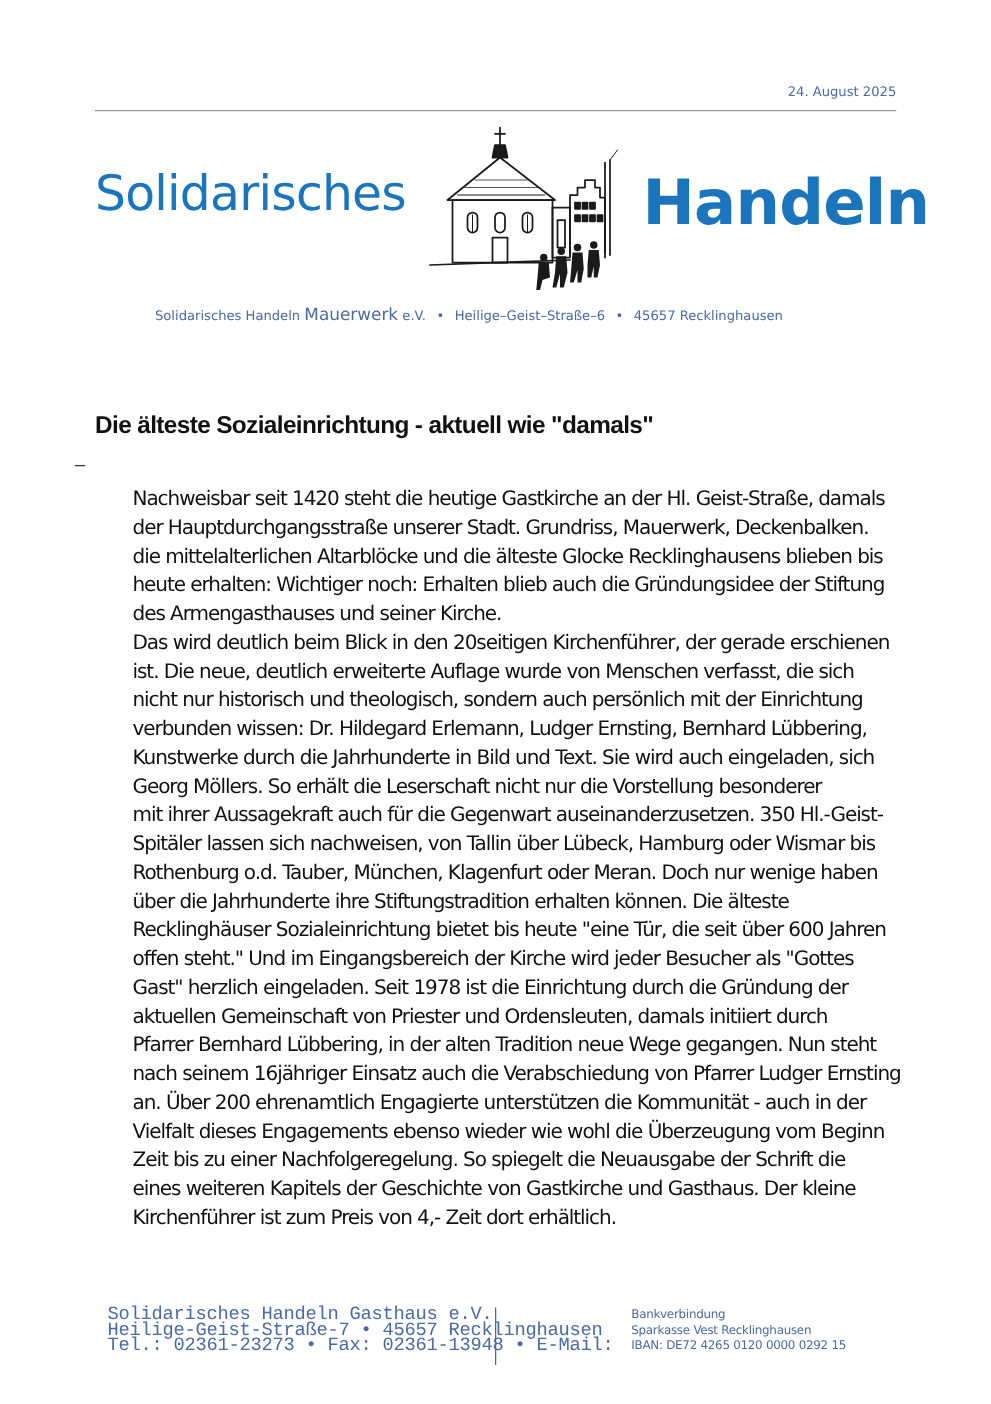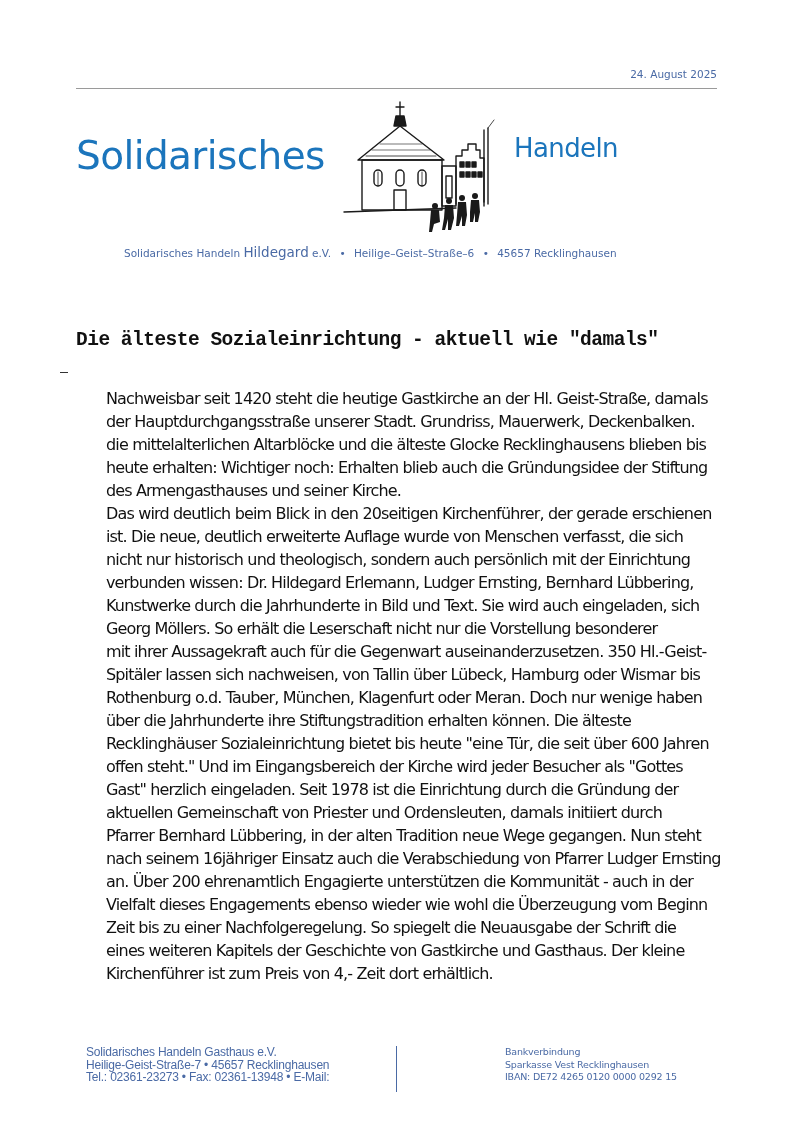--- a/index.html
+++ b/index.html
@@ -2,35 +2,35 @@
 <html><head>
   <meta charset="utf-8">
   <style>
     html, body { margin: 0; padding: 0; background: #ffffff; }
     body { width: 793px; height: 1123px; position: relative; overflow: hidden; font-family: "Liberation Sans", sans-serif; }
 
     .date { position: absolute; right: 76px; top: 68px; font-size: 10.5px; color: #4a6aa5; font-family: "DejaVu Sans", sans-serif; }
     .top-rule { position: absolute; left: 76px; right: 76px; top: 88px; height: 1px; background: #9a9a9a; }
 
     .brand-left { position: absolute; left: 76px; top: 133px; font-size: 39px; color: #1b75bc; font-family: "DejaVu Sans", sans-serif; font-weight: normal; letter-spacing: -0.6px; text-align: right; }
-    .brand-right { position: absolute; left: 514px; top: 133px; font-size: 26px; color: #1b75bc; font-family: "DejaVu Sans", sans-serif; letter-spacing: -0.6px; }
+    .brand-right { position: absolute; left: 514px; top: 133px; font-size: 50px; color: #1b75bc; font-family: "DejaVu Sans", sans-serif; letter-spacing: -0.6px; font-weight: bold; }
 
     .logo { position: absolute; left: 336px; top: 100px; width: 160px; height: 132px; }
 
     .org-line { position: absolute; left: 124px; top: 244px; font-size: 10.5px; color: #4a6aa5; font-family: "DejaVu Sans", sans-serif; white-space: nowrap; }
     .org-line .big { font-size: 13.5px; }
     .org-line .dot { margin: 0 5px; }
 
-    .headline { position: absolute; left: 76px; top: 329px; font-size: 19.5px; font-weight: bold; color: #111; font-family: Liberation Mono, monospace; letter-spacing: -0.5px; }
+    .headline { position: absolute; left: 76px; top: 329px; font-size: 19.5px; font-weight: bold; color: #111; font-family: Liberation Sans, sans-serif; letter-spacing: -0.5px; }
     .dash-mark { position: absolute; left: 60px; top: 372px; width: 8px; height: 1px; background: #333; }
 
     .body-text { position: absolute; left: 76px; top: 387px; width: 650px; font-size: 16px; line-height: 23px; color: #111; font-family: "DejaVu Sans", sans-serif; letter-spacing: -0.85px; }
     .body-text .line { display: block; white-space: nowrap; margin-left: 30px; }
 
-    .footer-left { position: absolute; left: 86px; top: 1046px; font-size: 12px; line-height: 12.5px; color: #4a6aa5; font-family: Liberation Sans, sans-serif; letter-spacing: -0.2px; }
+    .footer-left { position: absolute; left: 86px; top: 1046px; font-size: 15px; line-height: 12.5px; color: #4a6aa5; font-family: Liberation Mono, monospace; letter-spacing: -0.2px; }
     .footer-divider { position: absolute; left: 396px; top: 1046px; width: 1px; height: 46px; background: #4a6aa5; }
     .footer-right { position: absolute; left: 505px; top: 1046px; font-size: 9.5px; line-height: 12.5px; color: #4a6aa5; font-family: "DejaVu Sans", sans-serif; letter-spacing: -0.2px; }
     .footer-left div, .footer-right div { white-space: nowrap; }
   </style>
 </head>
 <body>
 
 <div class="date">24. August 2025</div>
 <div class="top-rule"></div>
 
@@ -86,21 +86,21 @@
       <circle cx="139" cy="96" r="3"></circle>
       <path d="M135 100 L143 100 L144 112 L142 122 L139 122 L139 113 L137 122 L134 122 L134 112 Z"></path>
     </g>
   </svg>
 </div>
 
 <div class="brand-right">Handeln</div>
 
 <div class="org-line">
   <span>Solidarisches Handeln</span>
-  <span class="big">Hildegard</span>
+  <span class="big">Mauerwerk</span>
   <span>e.V.</span>
   <span class="dot">•</span>
   <span>Heilige–Geist–Straße–6</span>
   <span class="dot">•</span>
   <span>45657 Recklinghausen</span>
 </div>
 
 <h1 class="headline" style="margin:0;">Die älteste Sozialeinrichtung - aktuell wie "damals"</h1>
 <div class="dash-mark"></div>
 

